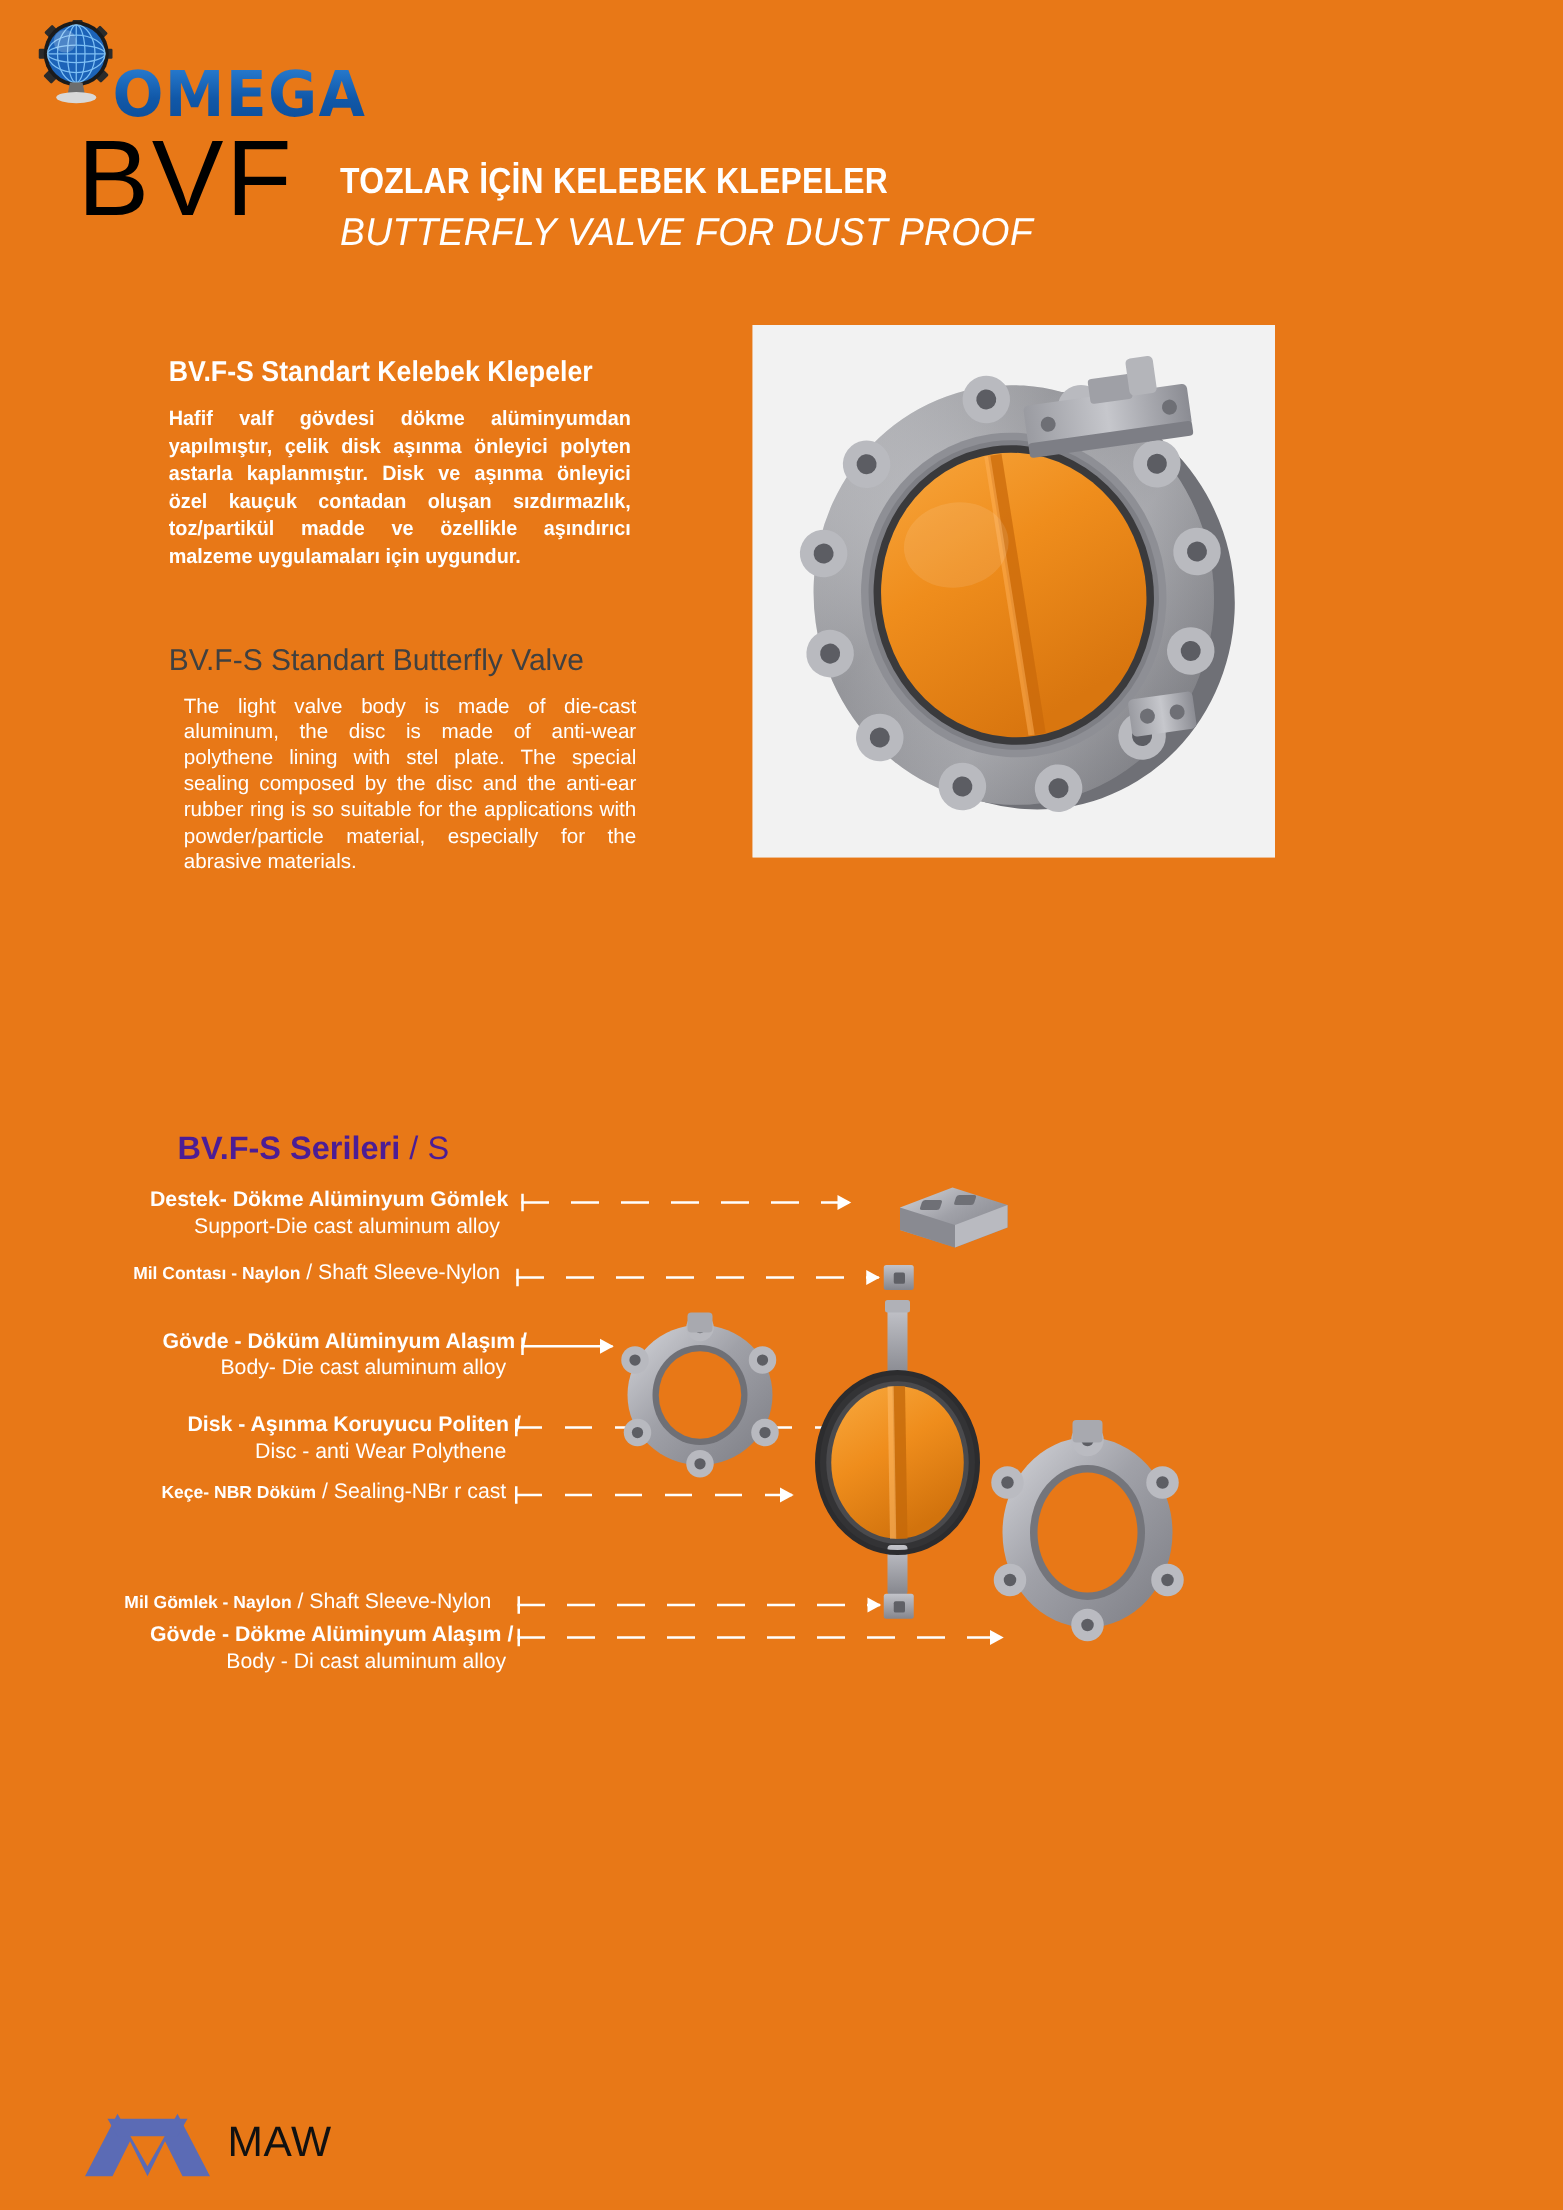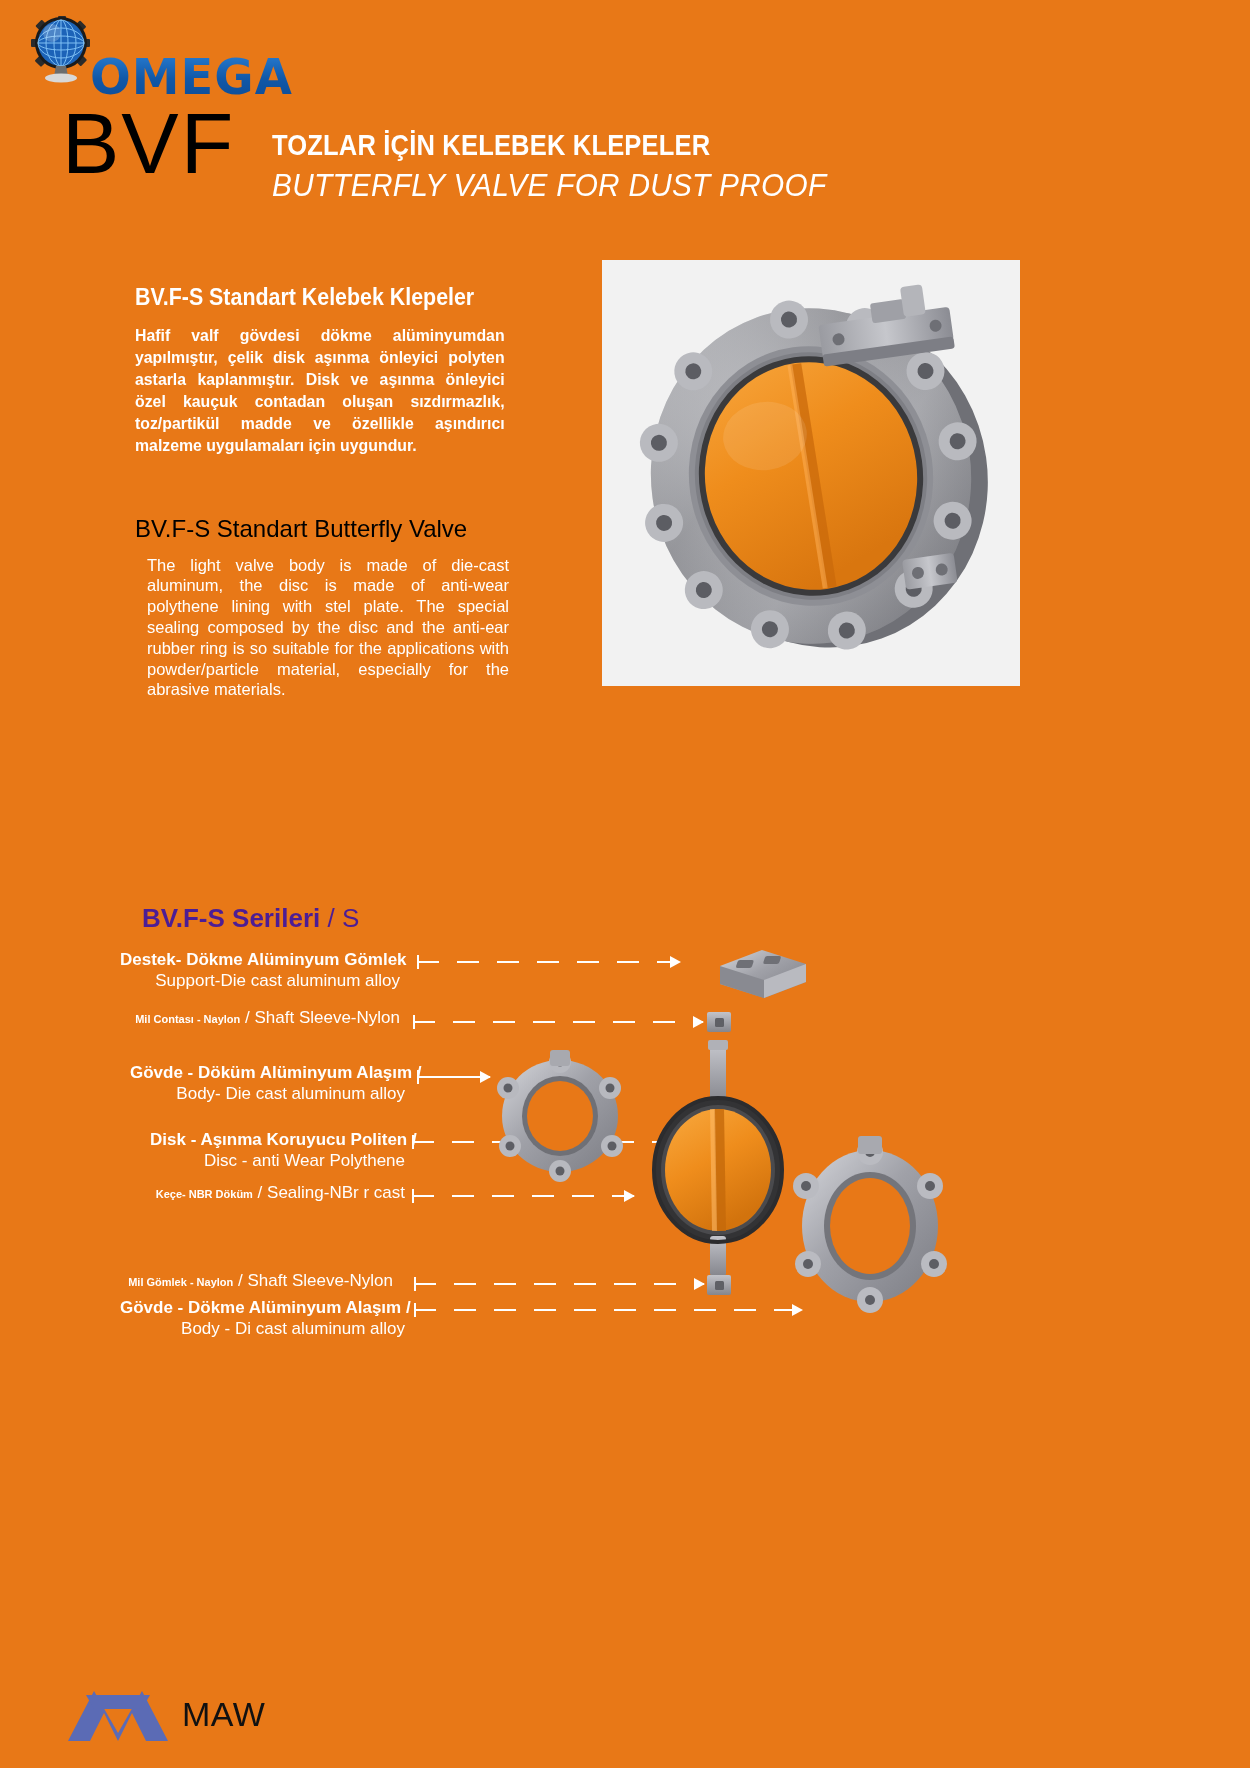--- a/index.html
+++ b/index.html
@@ -109,21 +109,21 @@
     font-weight: 600;
     text-align: justify;
     margin: 0;
     transform: scaleX(0.96);
     transform-origin: left top;
     width: 385px;
   }
   .sec-head-en {
     font-size: 24px;
     font-weight: 300;
-    color: #000000;
+    color: #404040;
     margin: 0 0 12px 0;
     white-space: nowrap;
   }
   .body-en {
     font-size: 16.5px;
     line-height: 1.26;
     color: #ffffff;
     font-weight: 300;
     text-align: justify;
     margin: 12px;
@@ -175,21 +175,21 @@
     display: block;
     line-height: 1.2;
   }
   .lbl .en {
     font-size: 17px;
     font-weight: 300;
     display: block;
     line-height: 1.25;
   }
   .lbl .inline-tr {
-    font-size: 11px;
+    font-size: 14px;
     font-weight: bold;
   }
   .lbl .inline-en {
     font-size: 17px;
     font-weight: 300;
   }
   .lbl .sep {
     font-size: 17px;
     font-weight: 300;
   }

